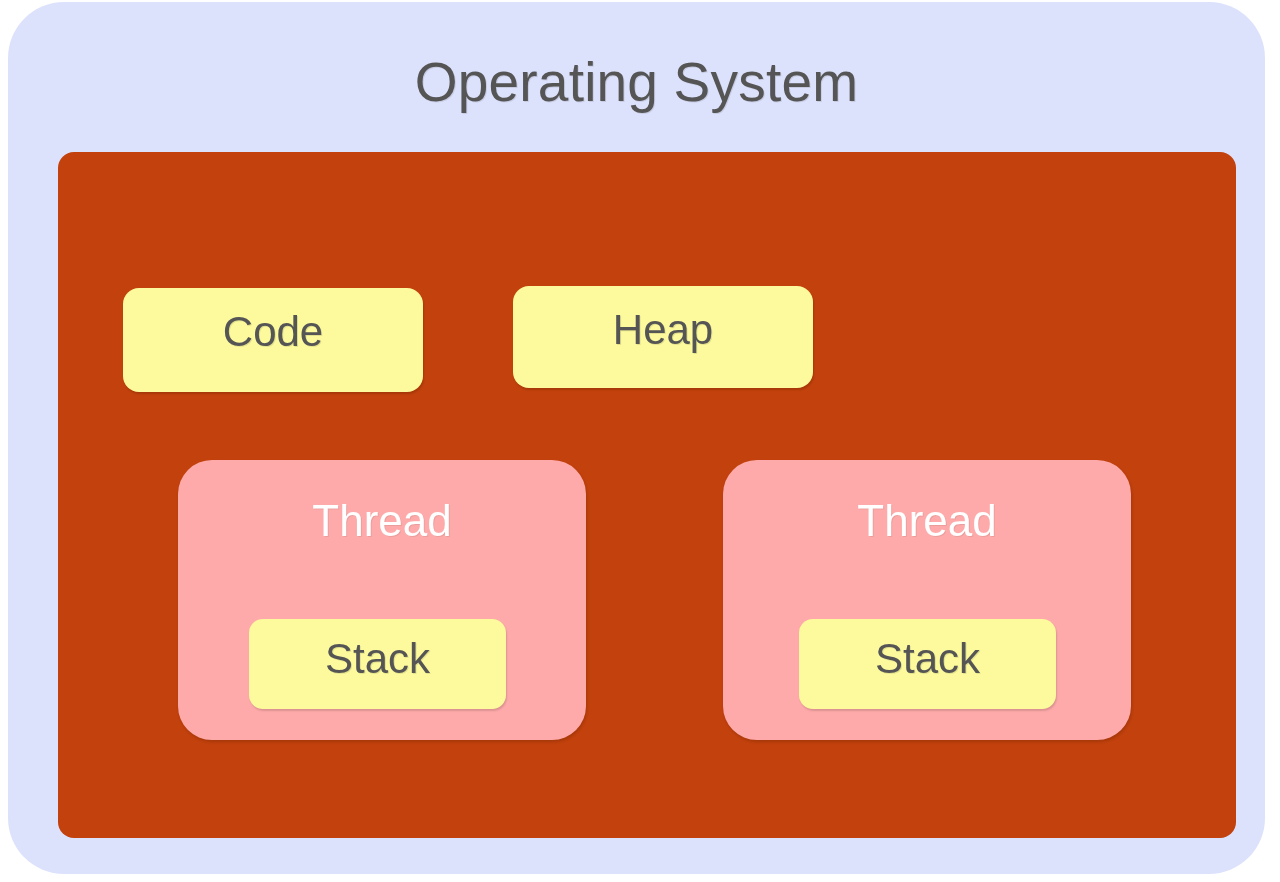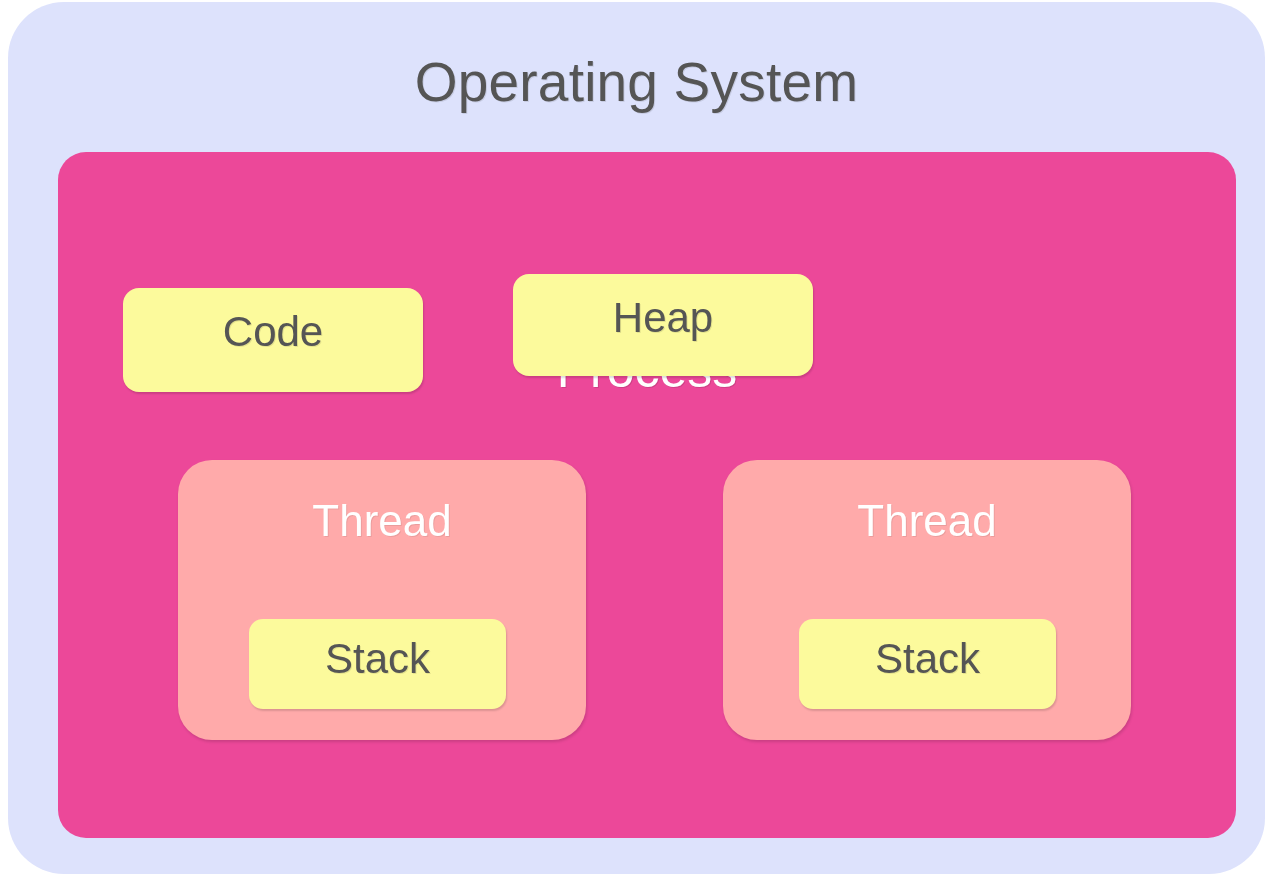--- a/index.html
+++ b/index.html
@@ -48,22 +48,22 @@
     text-shadow: 1px 1px 0 rgba(0,0,0,0.10);
   }
 
   
   .process-box {
     position: absolute;
     left: 50px;
     top: 150px;
     width: 1178px;
     height: 686px;
-    background: #ec4899;
-    border-radius: 28px;
+    background: #c2410c;
+    border-radius: 16px;
     box-sizing: border-box;
   }
 
   .process-title {
     position: absolute;
     left: 0;
     top: 186px;
     width: 1178px;
     text-align: center;
     font-size: 50px;
@@ -88,21 +88,21 @@
     top: 16px;
     text-align: center;
     font-size: 42px;
     line-height: 56px;
     color: #555555;
     white-space: nowrap;
     text-shadow: 1px 1px 0 rgba(0,0,0,0.10);
   }
 
   #seg-code { left: 65px;  top: 136px; width: 300px; height: 104px; }
-  #seg-heap { left: 455px; top: 122px; width: 300px; height: 102px; text-decoration: underline; }
+  #seg-heap { left: 455px; top: 134px; width: 300px; height: 102px; text-decoration: underline; }
   #seg-data { left: 845px; top: 135px; width: 308px; height: 102px; }
 
   
   .thread {
     position: absolute;
     background: #ffaaaa;
     border-radius: 34px;
     box-sizing: border-box;
     box-shadow: 1px 2px 3px rgba(0,0,0,0.14);
     padding-left: 8px;

